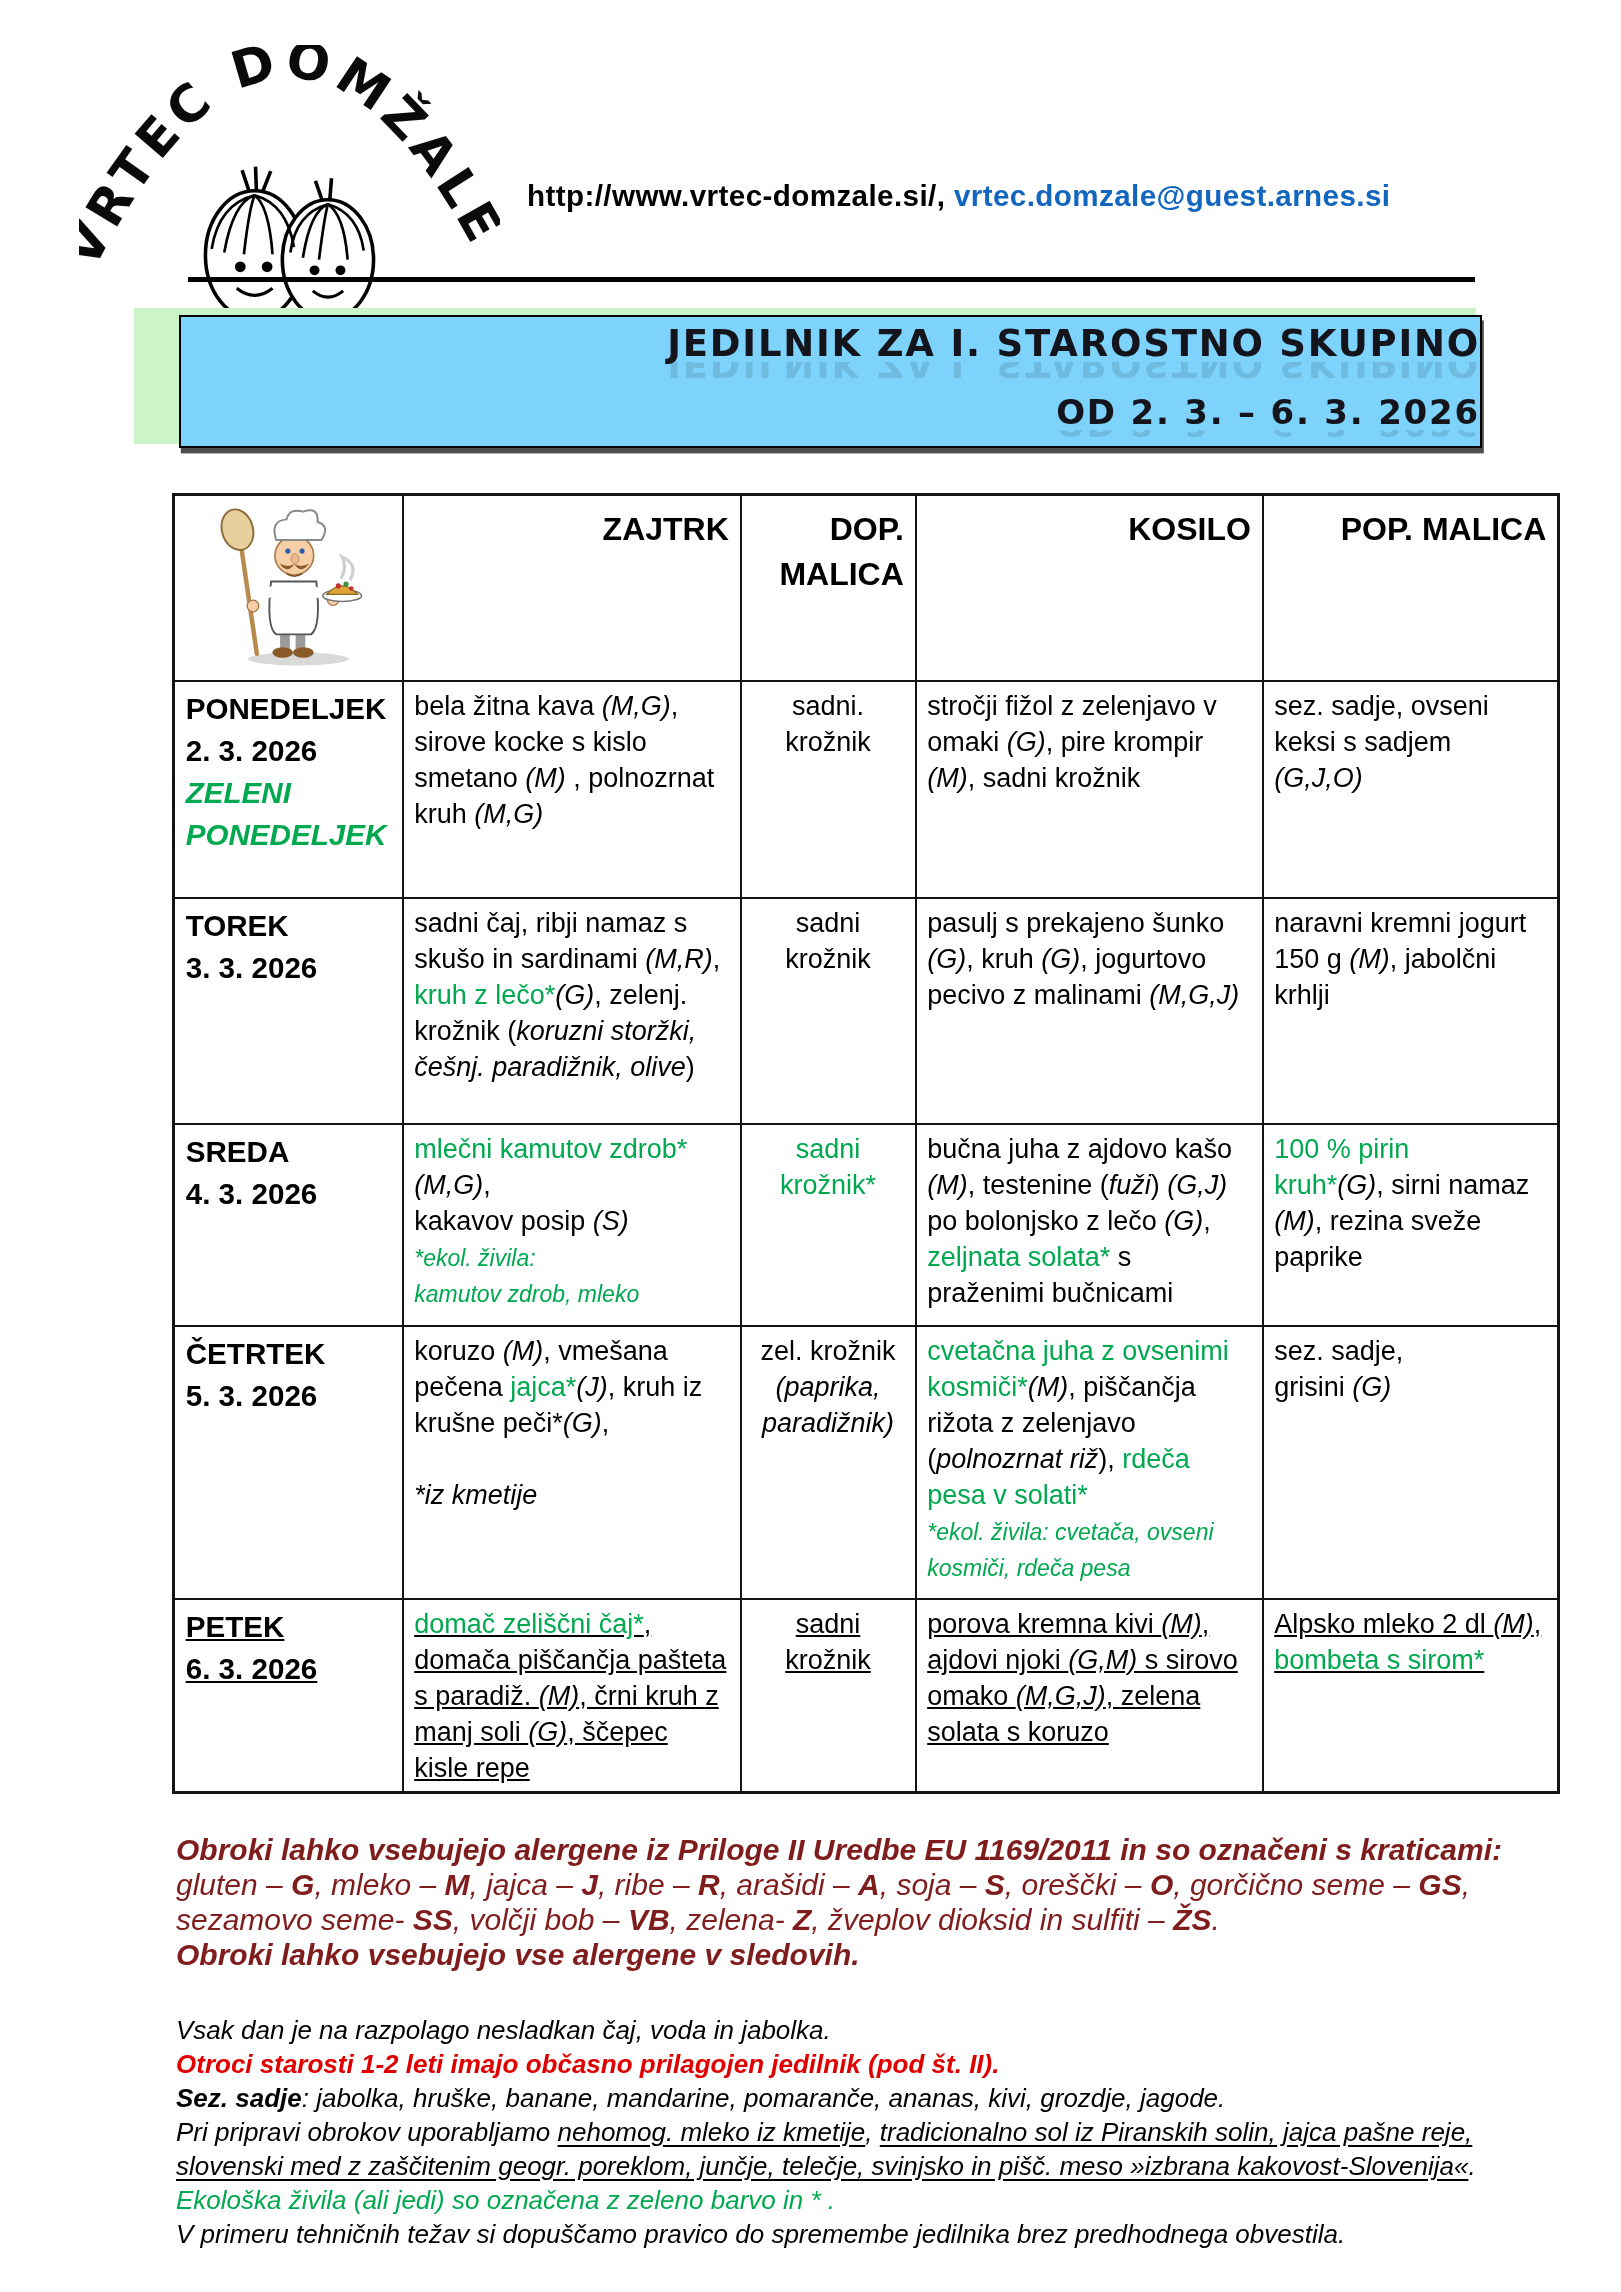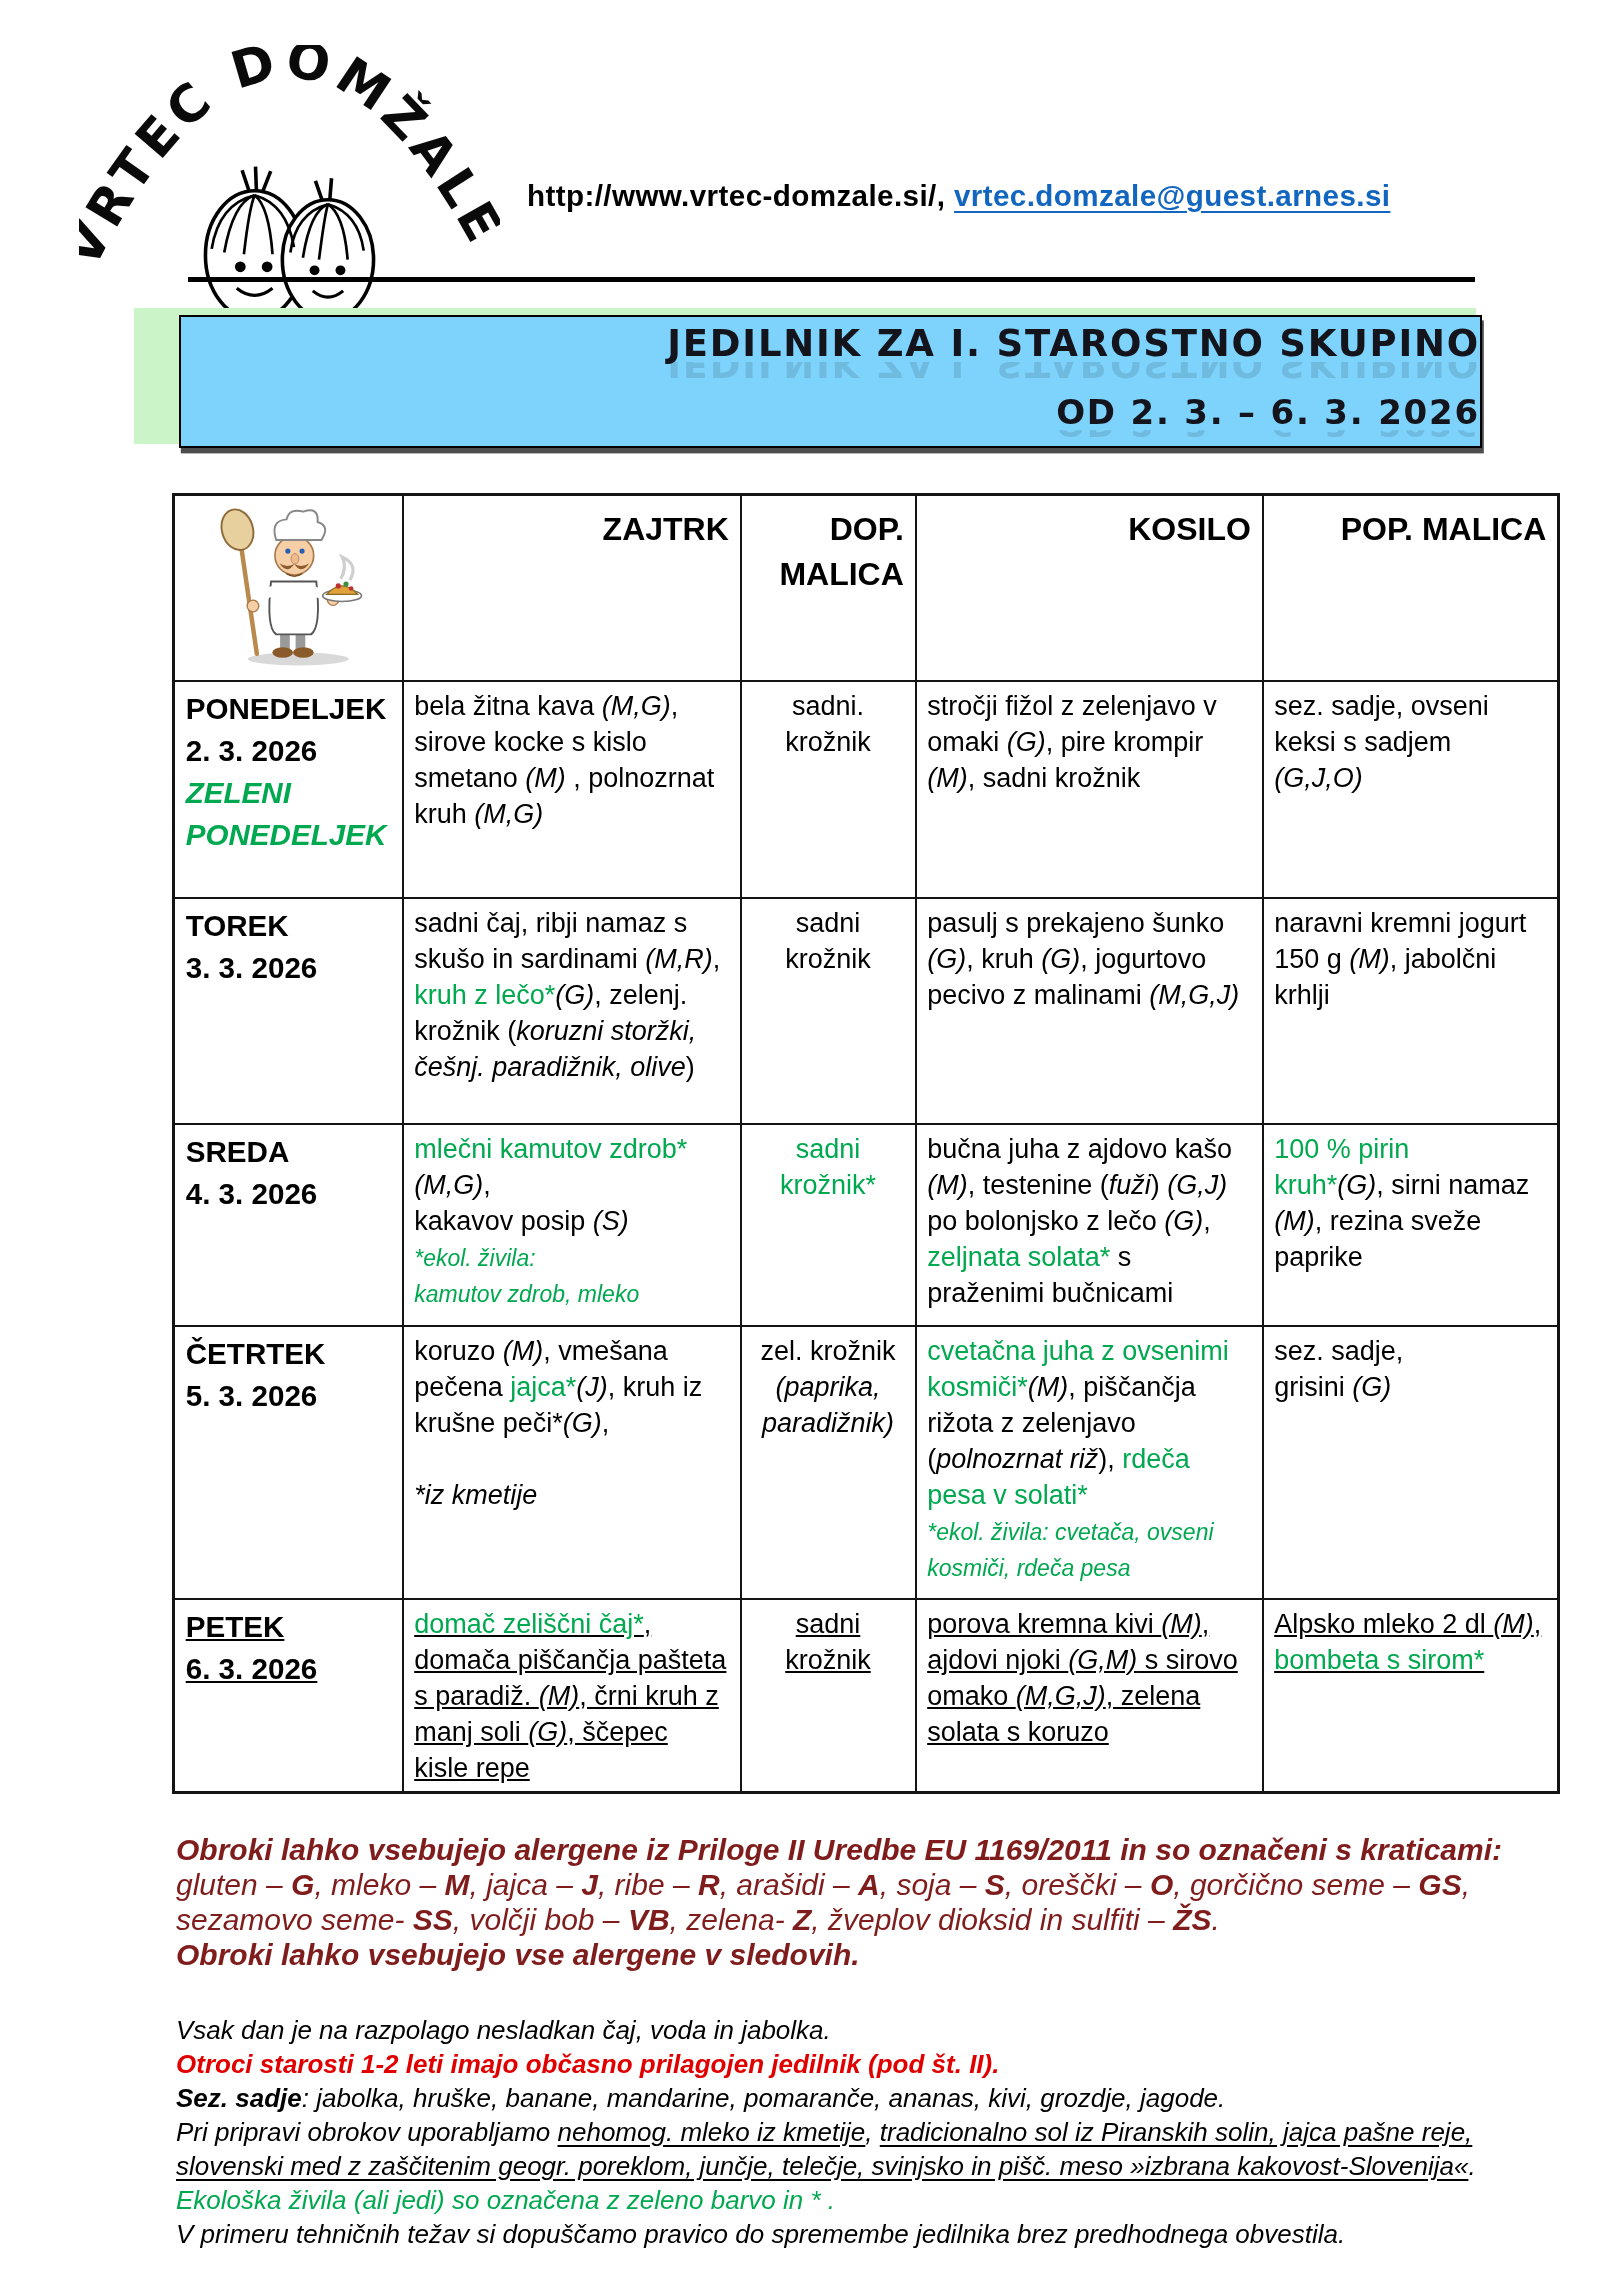--- a/index.html
+++ b/index.html
@@ -4,21 +4,21 @@
 <style>
   html,body{margin:0;padding:0;background:#888;}
   .page{position:relative;width:1622px;height:2293px;background:#fff;
         font-family:"Liberation Sans","DejaVu Sans",sans-serif;color:#000;overflow:hidden;}
 
   
   .logo{position:absolute;left:79px;top:45px;width:421px;height:279px;}
   .arc-text{font-family:"DejaVu Sans",sans-serif;font-weight:bold;letter-spacing:6px;fill:#0a0a0a;}
   .contact{position:absolute;left:527px;top:168px;font-weight:bold;font-size:29.6px;line-height:56px;
            letter-spacing:0.4px;white-space:nowrap;}
-  .contact .email{color:#1266c0;text-decoration:underline;text-underline-offset:4.5px;cursor:pointer;}
+  .contact .email{color:#1266c0;text-underline-offset:4.5px;cursor:pointer;}
   .rule{position:absolute;left:188px;top:277px;width:1287px;height:4.5px;background:#000;}
 
   
   .title-backdrop{position:absolute;left:134px;top:308px;width:1342px;height:136px;background:#cbf5c9;}
   .title-box{position:absolute;left:179px;top:315px;width:1299px;height:129px;background:#7dd3fc;
              border:2.7px solid #000;box-shadow:1.8px 5.4px 0 #4d4d4d;text-align:right;}
   .tl{position:absolute;left:0;width:100%;font-weight:bold;color:#14141c;
       font-family:"DejaVu Sans",sans-serif;letter-spacing:1.8px;}
   .t1{top:5.4px;font-size:37px;}
   .t1r{top:45px;font-size:37px;transform:scaleY(-1);opacity:.12;height:23px;overflow:hidden;}

